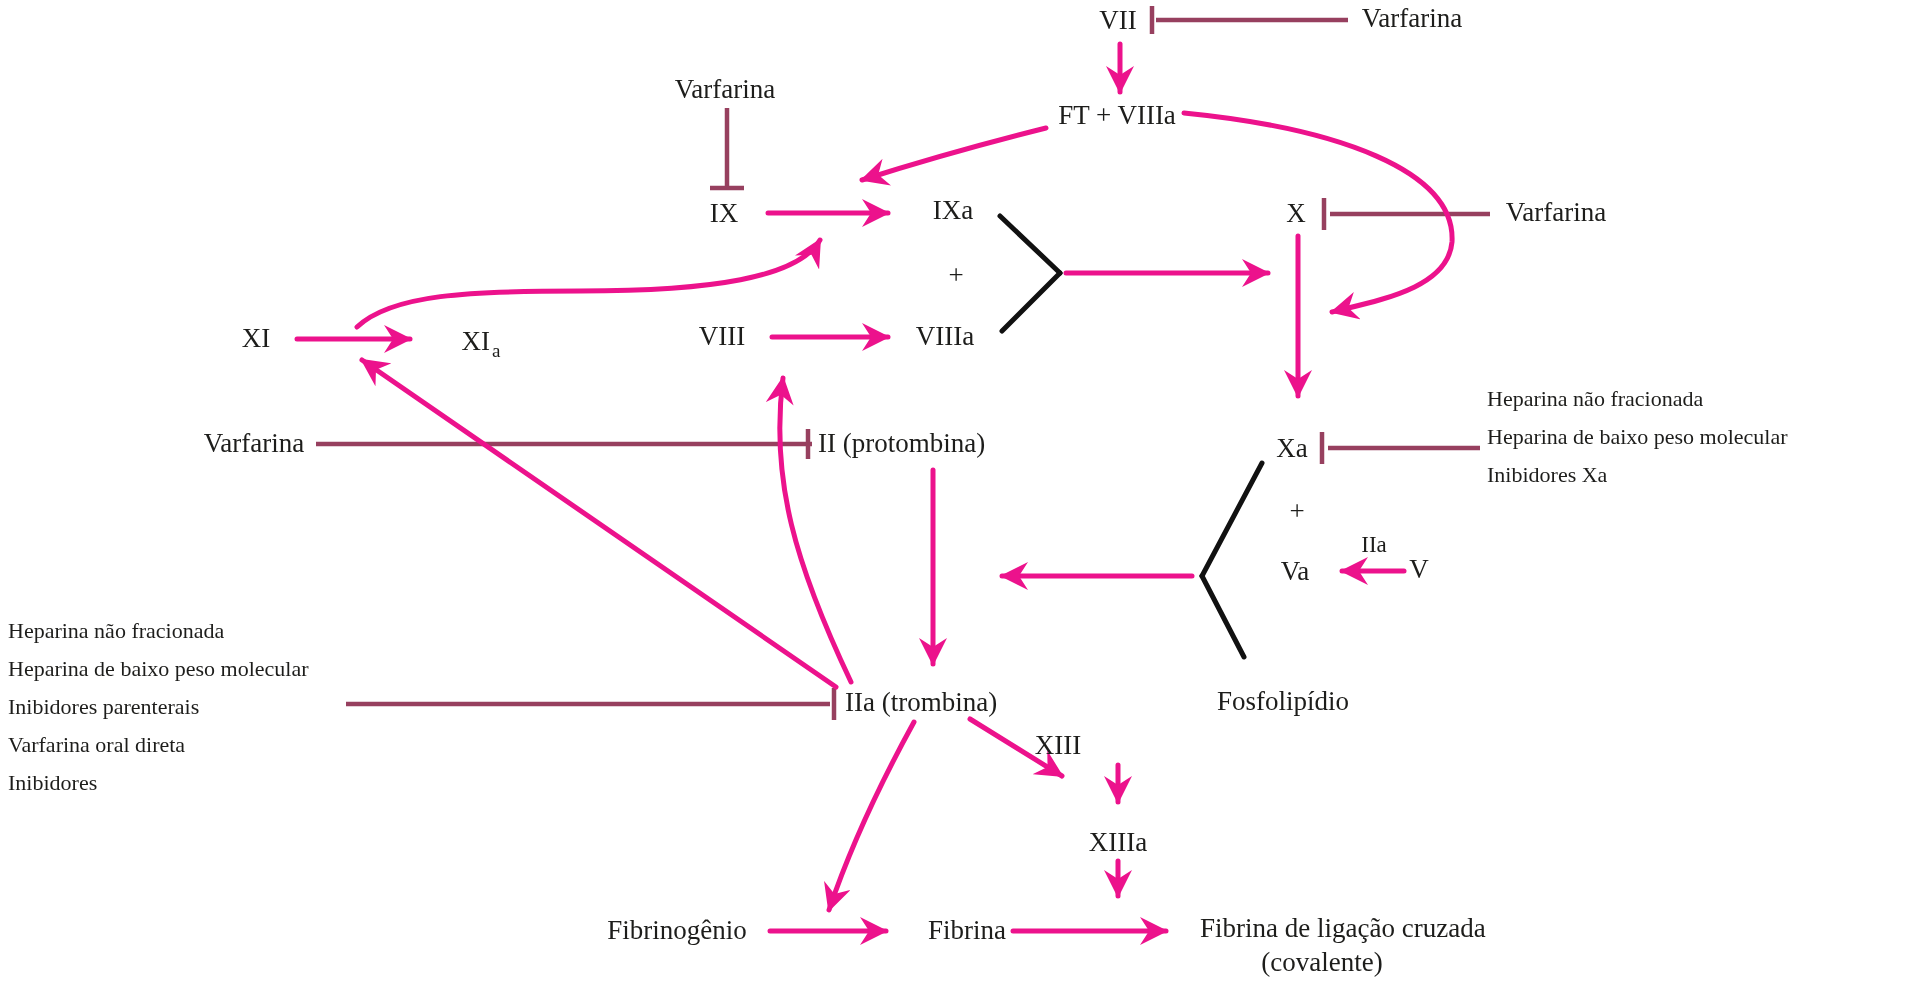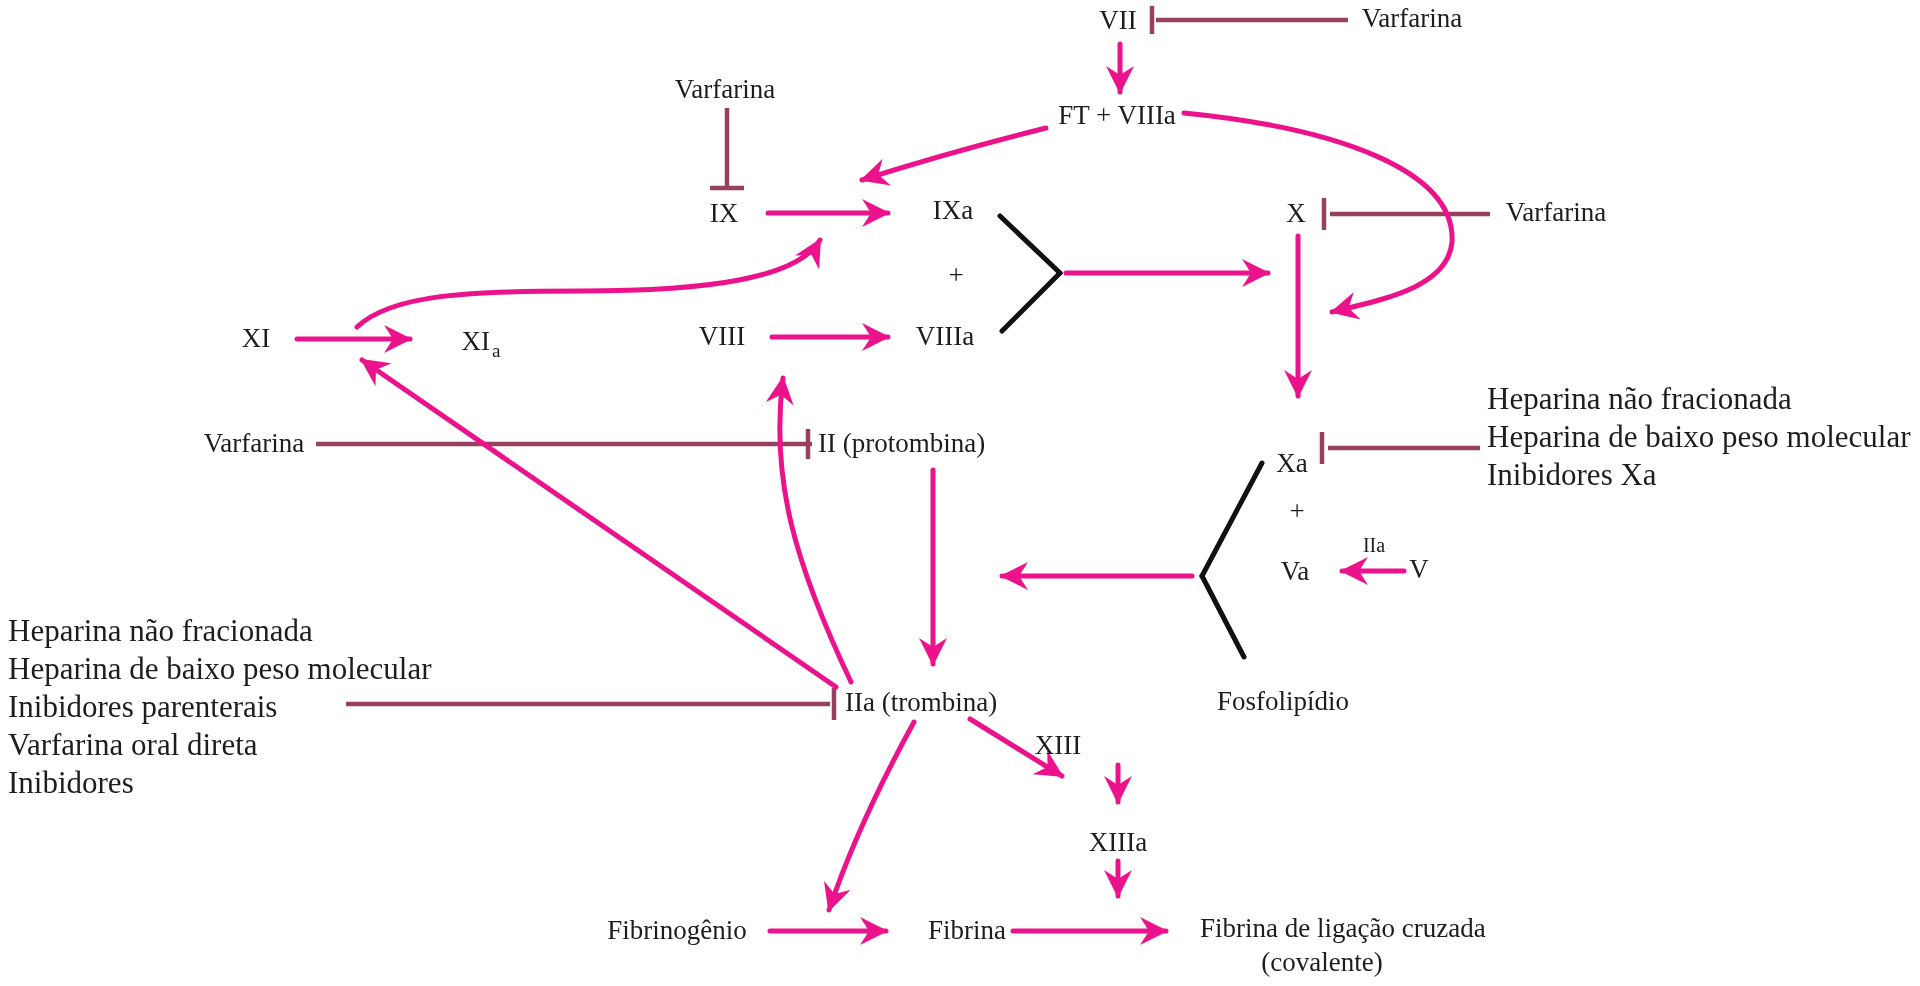--- a/index.html
+++ b/index.html
@@ -16,23 +16,23 @@
   #arrow-layer{position:absolute;left:0;top:0;width:1920px;height:986px;}
   .arrow{stroke:var(--magenta);stroke-width:5;fill:none;stroke-linecap:round;}
   .inhib{stroke:var(--maroon);stroke-width:4.5;fill:none;stroke-linecap:butt;}
   .blk{stroke:var(--complex-black);stroke-width:5;fill:none;stroke-linecap:round;}
   .mag-fill{fill:var(--magenta);}
   .lbl{
     position:absolute;font-size:27px;color:var(--text-black);
     transform:translate(-50%,-50%);white-space:nowrap;line-height:1.1;
   }
   .lbl.leftalign{transform:translate(0,-50%);}
-  .lbl.small{font-size:20px;}
+  .lbl.small{font-size:23px;}
   .sub{font-size:19px;position:relative;top:7px;left:2px;}
-  .druglist{position:absolute;font-size:31px;color:var(--text-black);line-height:38px;white-space:nowrap;}
+  .druglist{position:absolute;font-size:22px;color:var(--text-black);line-height:38px;white-space:nowrap;}
 </style>
 </head>
 <body>
 
 <div id="canvas">
 
   <svg id="arrow-layer" viewBox="0 0 1920 986" xmlns="http://www.w3.org/2000/svg">
     <defs>
       <marker id="mhead" markerUnits="userSpaceOnUse" markerWidth="34" markerHeight="28" refX="26" refY="14" orient="auto">
         <path d="M0,0 L28,14 L0,28 L9,14 Z" class="mag-fill"></path>
@@ -99,21 +99,21 @@
   <div class="lbl" style="left:953px;top:211px">IXa</div>
   <div class="lbl" style="left:956px;top:276px">+</div>
   <div class="lbl" style="left:1296px;top:214px">X</div>
   <div class="lbl" style="left:1556px;top:213px">Varfarina</div>
   <div class="lbl" style="left:256px;top:339px">XI</div>
   <div class="lbl" style="left:480px;top:342px"><span>XI</span><span class="sub">a</span></div>
   <div class="lbl" style="left:722px;top:337px">VIII</div>
   <div class="lbl" style="left:945px;top:337px">VIIIa</div>
   <div class="lbl" style="left:254px;top:444px">Varfarina</div>
   <div class="lbl leftalign" style="left:818px;top:444px">II (protombina)</div>
-  <div class="lbl" style="left:1292px;top:464px">Xa</div>
+  <div class="lbl" style="left:1292px;top:449px">Xa</div>
   <div class="lbl" style="left:1297px;top:512px">+</div>
   <div class="lbl" style="left:1295px;top:572px">Va</div>
   <div class="lbl small" style="left:1374px;top:545px">IIa</div>
   <div class="lbl" style="left:1419px;top:570px">V</div>
   <div class="lbl" style="left:1283px;top:702px">Fosfolipídio</div>
   <div class="lbl leftalign" style="left:845px;top:703px">IIa (trombina)</div>
   <div class="lbl" style="left:1058px;top:746px">XIII</div>
   <div class="lbl" style="left:1118px;top:843px">XIIIa</div>
   <div class="lbl" style="left:677px;top:931px">Fibrinogênio</div>
   <div class="lbl" style="left:967px;top:931px">Fibrina</div>

